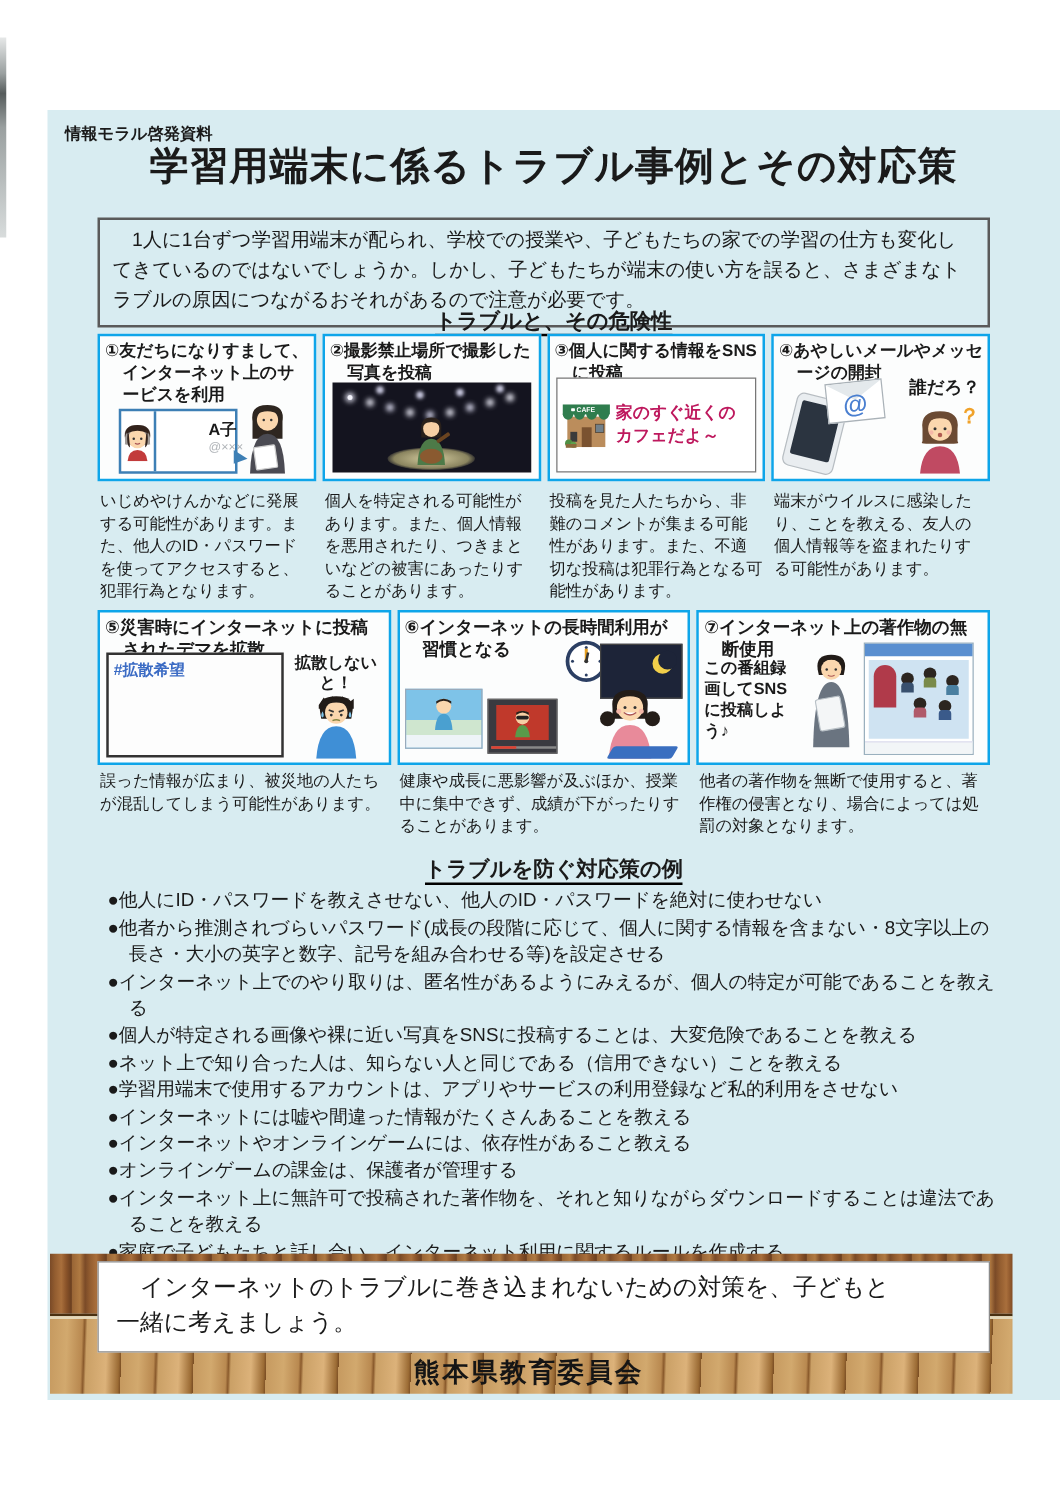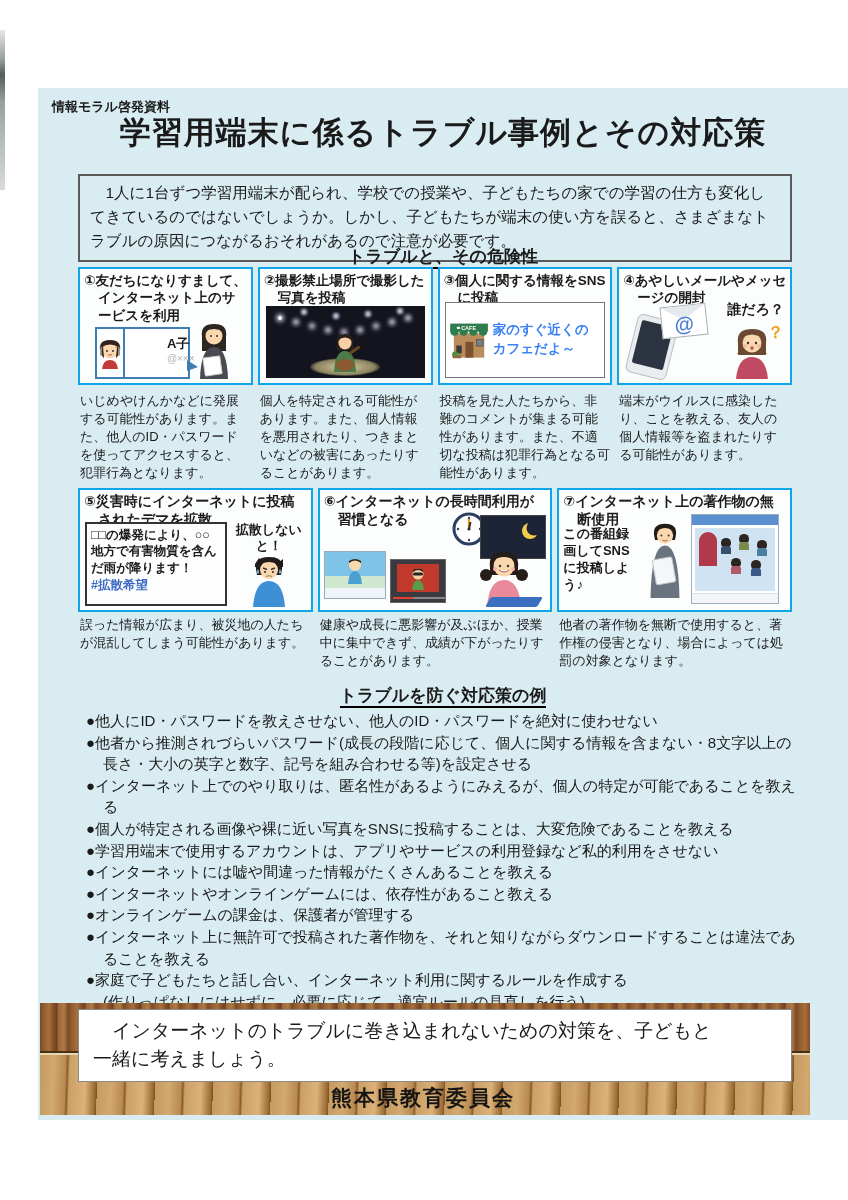--- a/index.html
+++ b/index.html
@@ -62,21 +62,21 @@
      64px 14px 4px 1px #d6d6ec, 80px 12px 4px 1px #e8e8f4, 96px 8px 4px 1px #dcdcf0,
      112px 4px 4px 1px #e8e8f4, 128px 0px 4px 1px #f0f0fa,
      24px -6px 3px 1px #cfcfe6, 56px -2px 3px 1px #cfcfe6, 88px -4px 3px 1px #cfcfe6, 120px -7px 3px 1px #cfcfe6; }
   .spot { position:absolute; left:50%; bottom:2px; transform:translateX(-50%);
           width:70px; height:18px; border-radius:50%;
           background:radial-gradient(ellipse at center,#d6cda0 0%,#8a845f 60%,rgba(20,20,31,0) 75%); }
 
   
   .illo3 { position:absolute; left:5px; right:5px; bottom:5px; height:76px; background:#fff;
            border:1px solid #777; display:flex; align-items:center; gap:4px; padding:3px; }
-  .cafe-speech { font-size:13.5px; line-height:1.4; font-weight:bold; color:#3b82f6; }
+  .cafe-speech { font-size:13.5px; line-height:1.4; font-weight:bold; color:#be185d; }
 
   
   .illo4 { position:absolute; left:4px; right:4px; bottom:4px; height:78px; }
   .tablet { position:absolute; left:8px; bottom:2px; width:42px; height:60px; background:#e9edf0;
             border:1px solid #b7bdc2; border-radius:6px; transform:rotate(14deg); }
   .tablet .screen { position:absolute; left:4px; top:5px; right:4px; bottom:9px; background:#2b3440; border-radius:2px; }
   .envelope { position:absolute; left:38px; top:4px; width:46px; height:32px; background:#fff;
               border:1px solid #aab2b8; transform:rotate(-6deg); display:flex; align-items:center; justify-content:center; }
   .envelope:before { content:""; position:absolute; left:0; top:0; width:0; height:0;
               border-left:22px solid transparent; border-right:22px solid transparent;
@@ -278,21 +278,20 @@
       <div class="tdesc">投稿を見た人たちから、非難のコメントが集まる可能性があります。また、不適切な投稿は犯罪行為となる可能性があります。</div>
       <div class="tdesc">端末がウイルスに感染したり、ことを教える、友人の個人情報等を盗まれたりする可能性があります。</div>
     </div>
 
     <div class="grid3 row2">
 
       <div class="tbox">
         <div class="tbox-title">⑤災害時にインターネットに投稿されたデマを拡散</div>
         <div class="illo5">
           <div class="rumor-box">
-            <div class="rumor-txt">□□の爆発により、○○地方で有害物質を含んだ雨が降ります！</div>
             <div class="rumor-tag">#拡散希望</div>
           </div>
           <div class="spread-col">
             <div class="spread-txt">拡散しないと！</div>
             <svg width="46" height="52" viewBox="0 0 46 52" style="margin:0 auto">
               <path d="M10 14 Q8 2 23 2 Q38 2 36 14 L35 20 L11 20 Z" fill="#221c18"></path>
               <path d="M9 9 L13 3 L16 8 L20 2 L24 8 L28 2 L32 8 L37 4 L37 12 L9 12 Z" fill="#221c18"></path>
               <circle cx="23" cy="15" r="9" fill="#fbd7ae"></circle>
               <path d="M12 10 Q23 4 34 10 L34 7 Q23 1 12 7 Z" fill="#221c18"></path>
               <path d="M17 13 L21 14.5" stroke="#333" stroke-width="1.4"></path>
@@ -417,20 +416,21 @@
 
     <div class="sec-head h2">
       <span>トラブルを防ぐ対応策の例</span>
     </div>
 
     <div class="cm-list">
         <div class="cm-line">●他人にID・パスワードを教えさせない、他人のID・パスワードを絶対に使わせない</div>
         <div class="cm-line">●他者から推測されづらいパスワード(成長の段階に応じて、個人に関する情報を含まない・8文字以上の長さ・大小の英字と数字、記号を組み合わせる等)を設定させる</div>
         <div class="cm-line">●インターネット上でのやり取りは、匿名性があるようにみえるが、個人の特定が可能であることを教える</div>
         <div class="cm-line">●個人が特定される画像や裸に近い写真をSNSに投稿することは、大変危険であることを教える</div>
+        <div class="cm-line">●ネット上で知り合った人は、知らない人と同じである（信用できない）ことを教える</div>
         <div class="cm-line">●学習用端末で使用するアカウントは、アプリやサービスの利用登録など私的利用をさせない</div>
         <div class="cm-line">●インターネットには嘘や間違った情報がたくさんあることを教える</div>
         <div class="cm-line">●インターネットやオンラインゲームには、依存性があること教える</div>
         <div class="cm-line">●オンラインゲームの課金は、保護者が管理する</div>
         <div class="cm-line">●インターネット上に無許可で投稿された著作物を、それと知りながらダウンロードすることは違法であることを教える</div>
         <div class="cm-line">●家庭で子どもたちと話し合い、インターネット利用に関するルールを作成する</div>
         <div class="cm-line cont">(作りっぱなしにはせずに、必要に応じて、適宜ルールの見直しを行う)</div>
       </div>
 
     <div class="floor">

